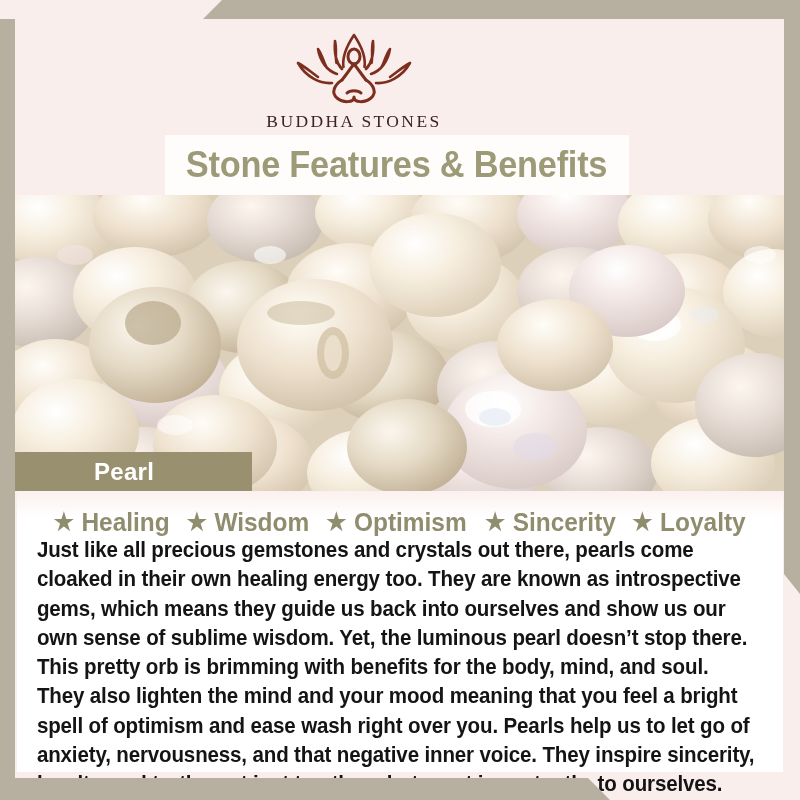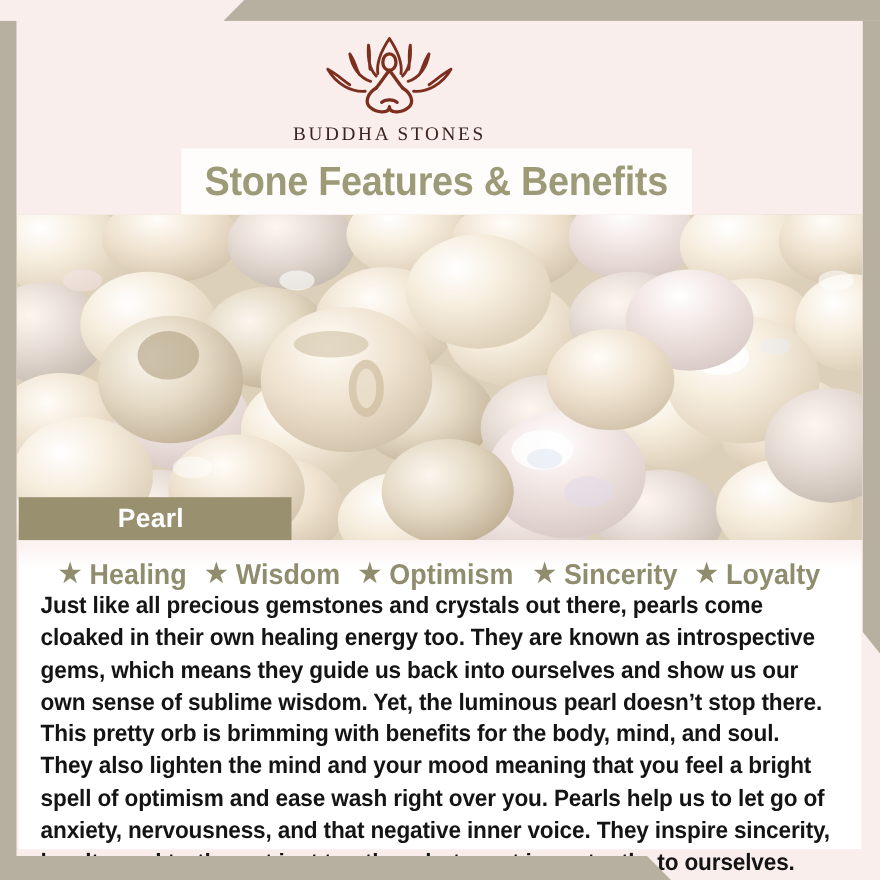--- a/index.html
+++ b/index.html
@@ -70,21 +70,21 @@
   }
 
   
   .photo{
     position:absolute; left:15px; top:195px; width:769px; height:296px;
     overflow:hidden; z-index:2;
     background:#e5dcc9;
   }
   .photo svg{ width:100%; height:100%; display:block; }
   .pearl-label{
-    position:absolute; left:17px; top:452px; width:248px; height:39px;
+    position:absolute; left:4px; top:452px; width:248px; height:39px;
     background:#98906f; z-index:4;
     display:flex; align-items:center;text-align:right;
   }
   .pearl-label span{
     margin-left:90px; color:#ffffff; font-size:24px; font-weight:bold;
     letter-spacing:0.3px;
   }
 
   
   .content{

